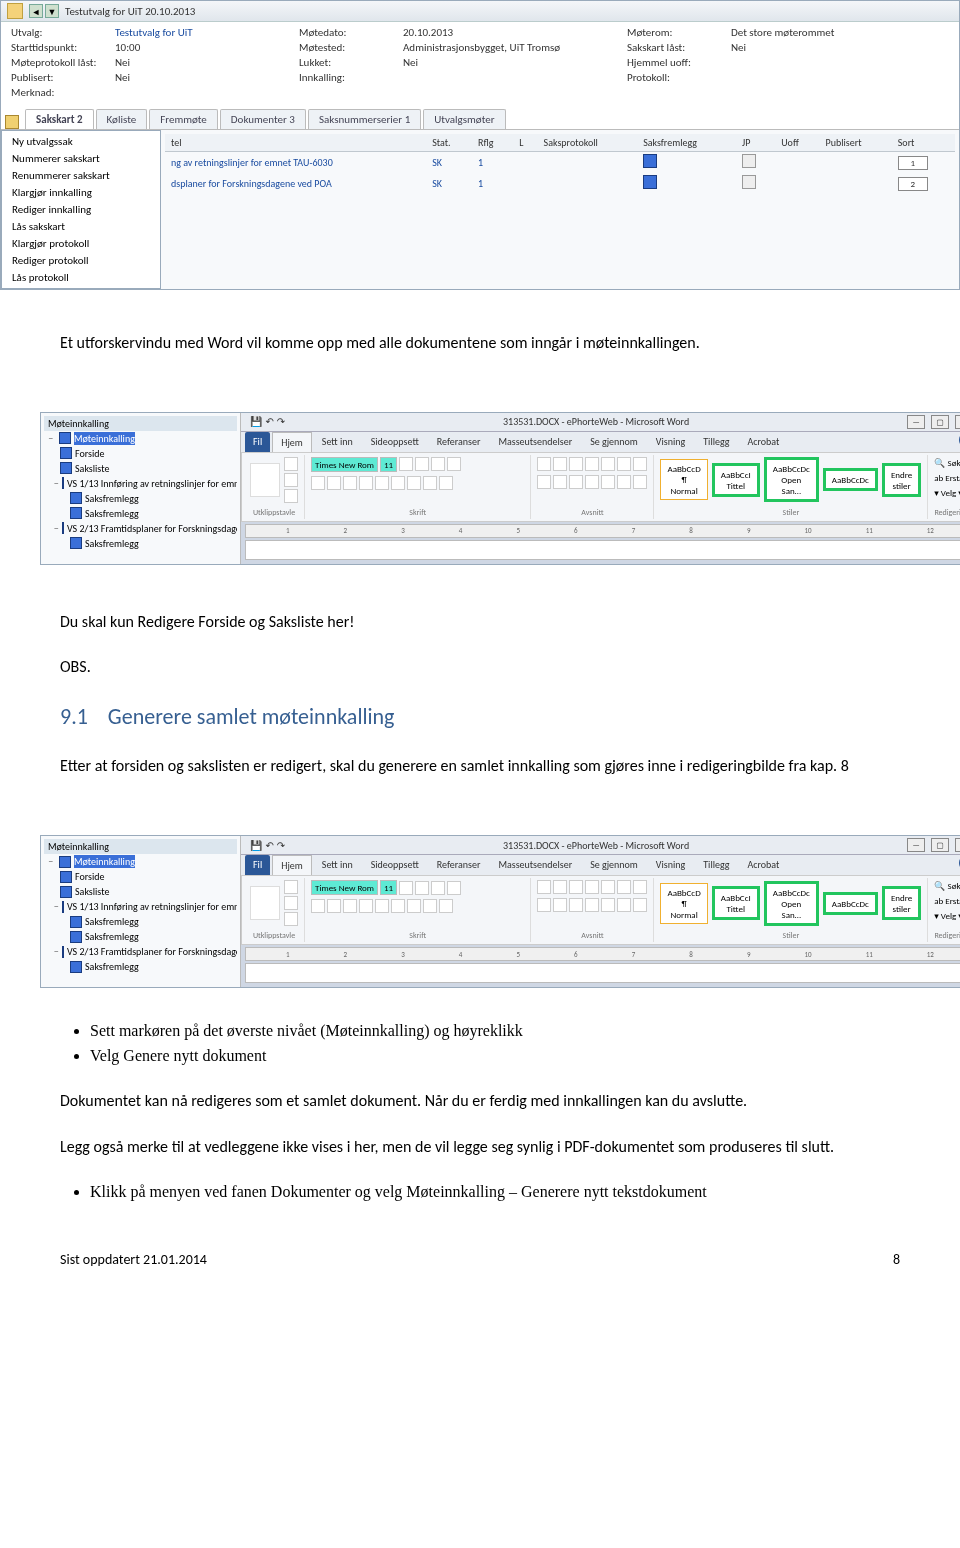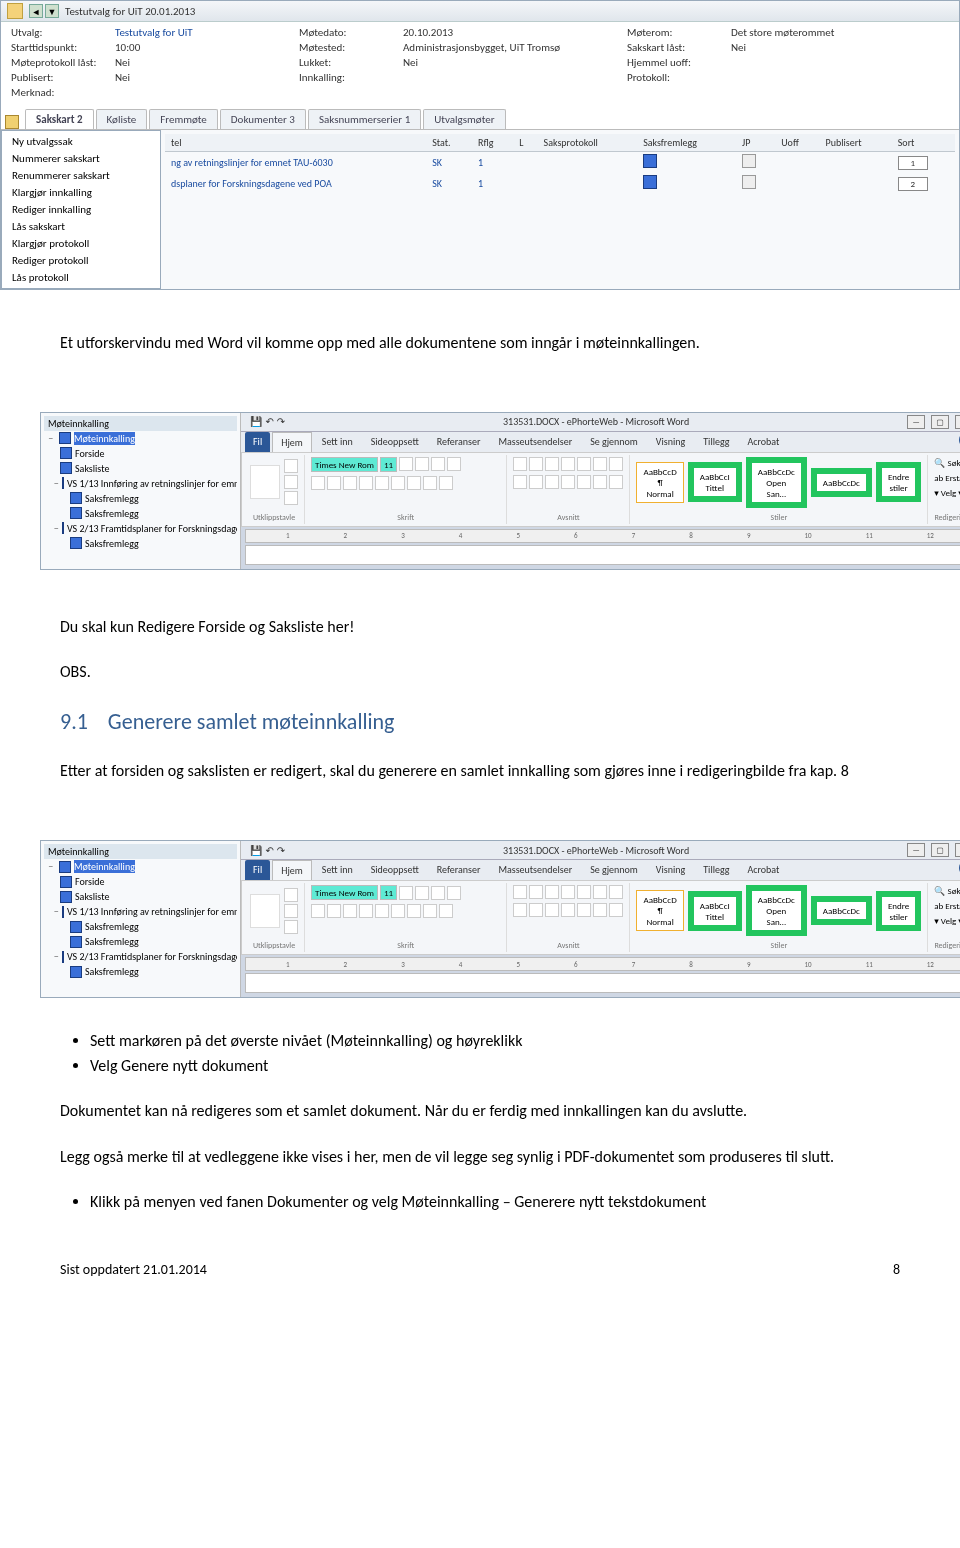--- a/index.html
+++ b/index.html
@@ -34,21 +34,21 @@
   .wicon { width:14px;height:14px; background:#3a6fd8; border:1px solid #1a3c80; display:inline-block;}
   .xicon { width:14px;height:14px; background:#eee; border:1px solid #999; display:inline-block;}
   .sortbox { width:30px;height:14px; border:1px solid #888; background:#fff; display:inline-block; font-size:9px; text-align:center; color:#333;}
   
   
   .doc { padding: 18px 60px 30px 60px; font-size: 16px; line-height:1.35; }
   .h { font-size: 22px; color:#365f91; margin: 20px 0 8px 0; font-weight:normal;}
   .h .num { color:#365f91; margin-right: 20px; }
   .p { margin: 24px 0; }
   ul.bl { margin: 10px 0 10px 30px; }
-  ul.bl li { margin: 3px 0; }
+  ul.bl li { margin: 3px 0; font-family: Liberation Serif, serif; }
   
   
   .shot2 { width: 940px; margin:4px 0 4px 40px; border:1px solid #9ab; display:flex; font-size:10px;}
   .tree { width:200px; background:#f7f9fb; border-right:1px solid #bbb; padding:3px; }
   .tree .tr-title { background:#dce6ee; padding:1px 4px; font-size:10px;}
   .tree .row { display:flex; align-items:center; gap:3px; padding:1px 2px; white-space:nowrap; overflow:hidden;}
   .tree .sel { background:#3a6fd8; color:#fff; }
   .tree .wi { width:12px;height:12px;background:#3a6fd8;border:1px solid #1a3c80;display:inline-block;}
   .tree .exp { width:10px; color:#666; text-align:center;}
   
@@ -63,39 +63,39 @@
   .ribbon-tabs .rt.sel { background:#f4f6f9; border:1px solid #bbb; border-bottom:none;}
   .ribbon-tabs .help { margin-left:auto; width:16px;height:16px; border-radius:50%; background:#2b5797;color:#fff; text-align:center; font-weight:bold;}
   
   .ribbon { display:flex; background:#f4f6f9; border:1px solid #ccc; padding:2px; font-size:9px;}
   .ribbon .grp { border-right:1px solid #ddd; padding:2px 6px; display:flex; flex-direction:column; gap:2px; justify-content:space-between;}
   .ribbon .grp-name { color:#777; text-align:center; font-size:8px; margin-top:2px;}
   .ribbon .grp-body { display:flex; align-items:center; gap:4px; flex:1;}
   .ribbon .bigbtn { width:30px;height:34px; border:1px solid #ddd; background:#fff; }
   .ribbon .fontbox { border:1px solid #bbb; padding:1px 3px; background:#5eead4;}
   .ribbon .mini { width:14px;height:14px; border:1px solid #ccc; background:#fff; display:inline-block;}
-  .ribbon .stylebox { border:6px solid #22c55e; padding:3px 6px; background:#fff; font-size:9px; text-align:center;}
+  .ribbon .stylebox { border:3px solid #22c55e; padding:3px 6px; background:#fff; font-size:9px; text-align:center;}
   .ribbon .stylebox.sel { border:1px solid #f0b030;}
   
   .ruler { height:14px; background:#f0f0f0; border:1px solid #bbb; margin:2px 4px 0 4px; display:flex; align-items:center; font-size:7px; color:#666; padding:0 40px; justify-content:space-between;}
   .docarea { height:20px; background:#fff; margin:2px 4px 4px 4px; border:1px solid #bbb;}
   
   .footer { display:flex; justify-content:space-between; padding: 8px 60px 6px 60px; font-size:14px;align-items:center;}
 </style>
 </head>
 <body>
 
 <div class="shot1">
   <div class="titlebar">
     <span class="icon"></span>
     <span class="scroll">
       <span class="arrow">◄</span>
       <span class="arrow">▼</span>
     </span>
-    <span class="title">Testutvalg for UiT   20.01.2013</span>
+    <span class="title">Testutvalg for UiT   20.10.2013</span>
   </div>
   <div class="infogrid">
     <span class="lbl">Utvalg:</span>
       <span class="val">Testutvalg for UiT</span>
     <span class="lbl">Møtedato:</span>
       <span class="valb">20.10.2013</span>
     <span class="lbl">Møterom:</span>
       <span class="valb">Det store møterommet</span>
     <span class="lbl">Starttidspunkt:</span>
       <span class="valb">10:00</span>

